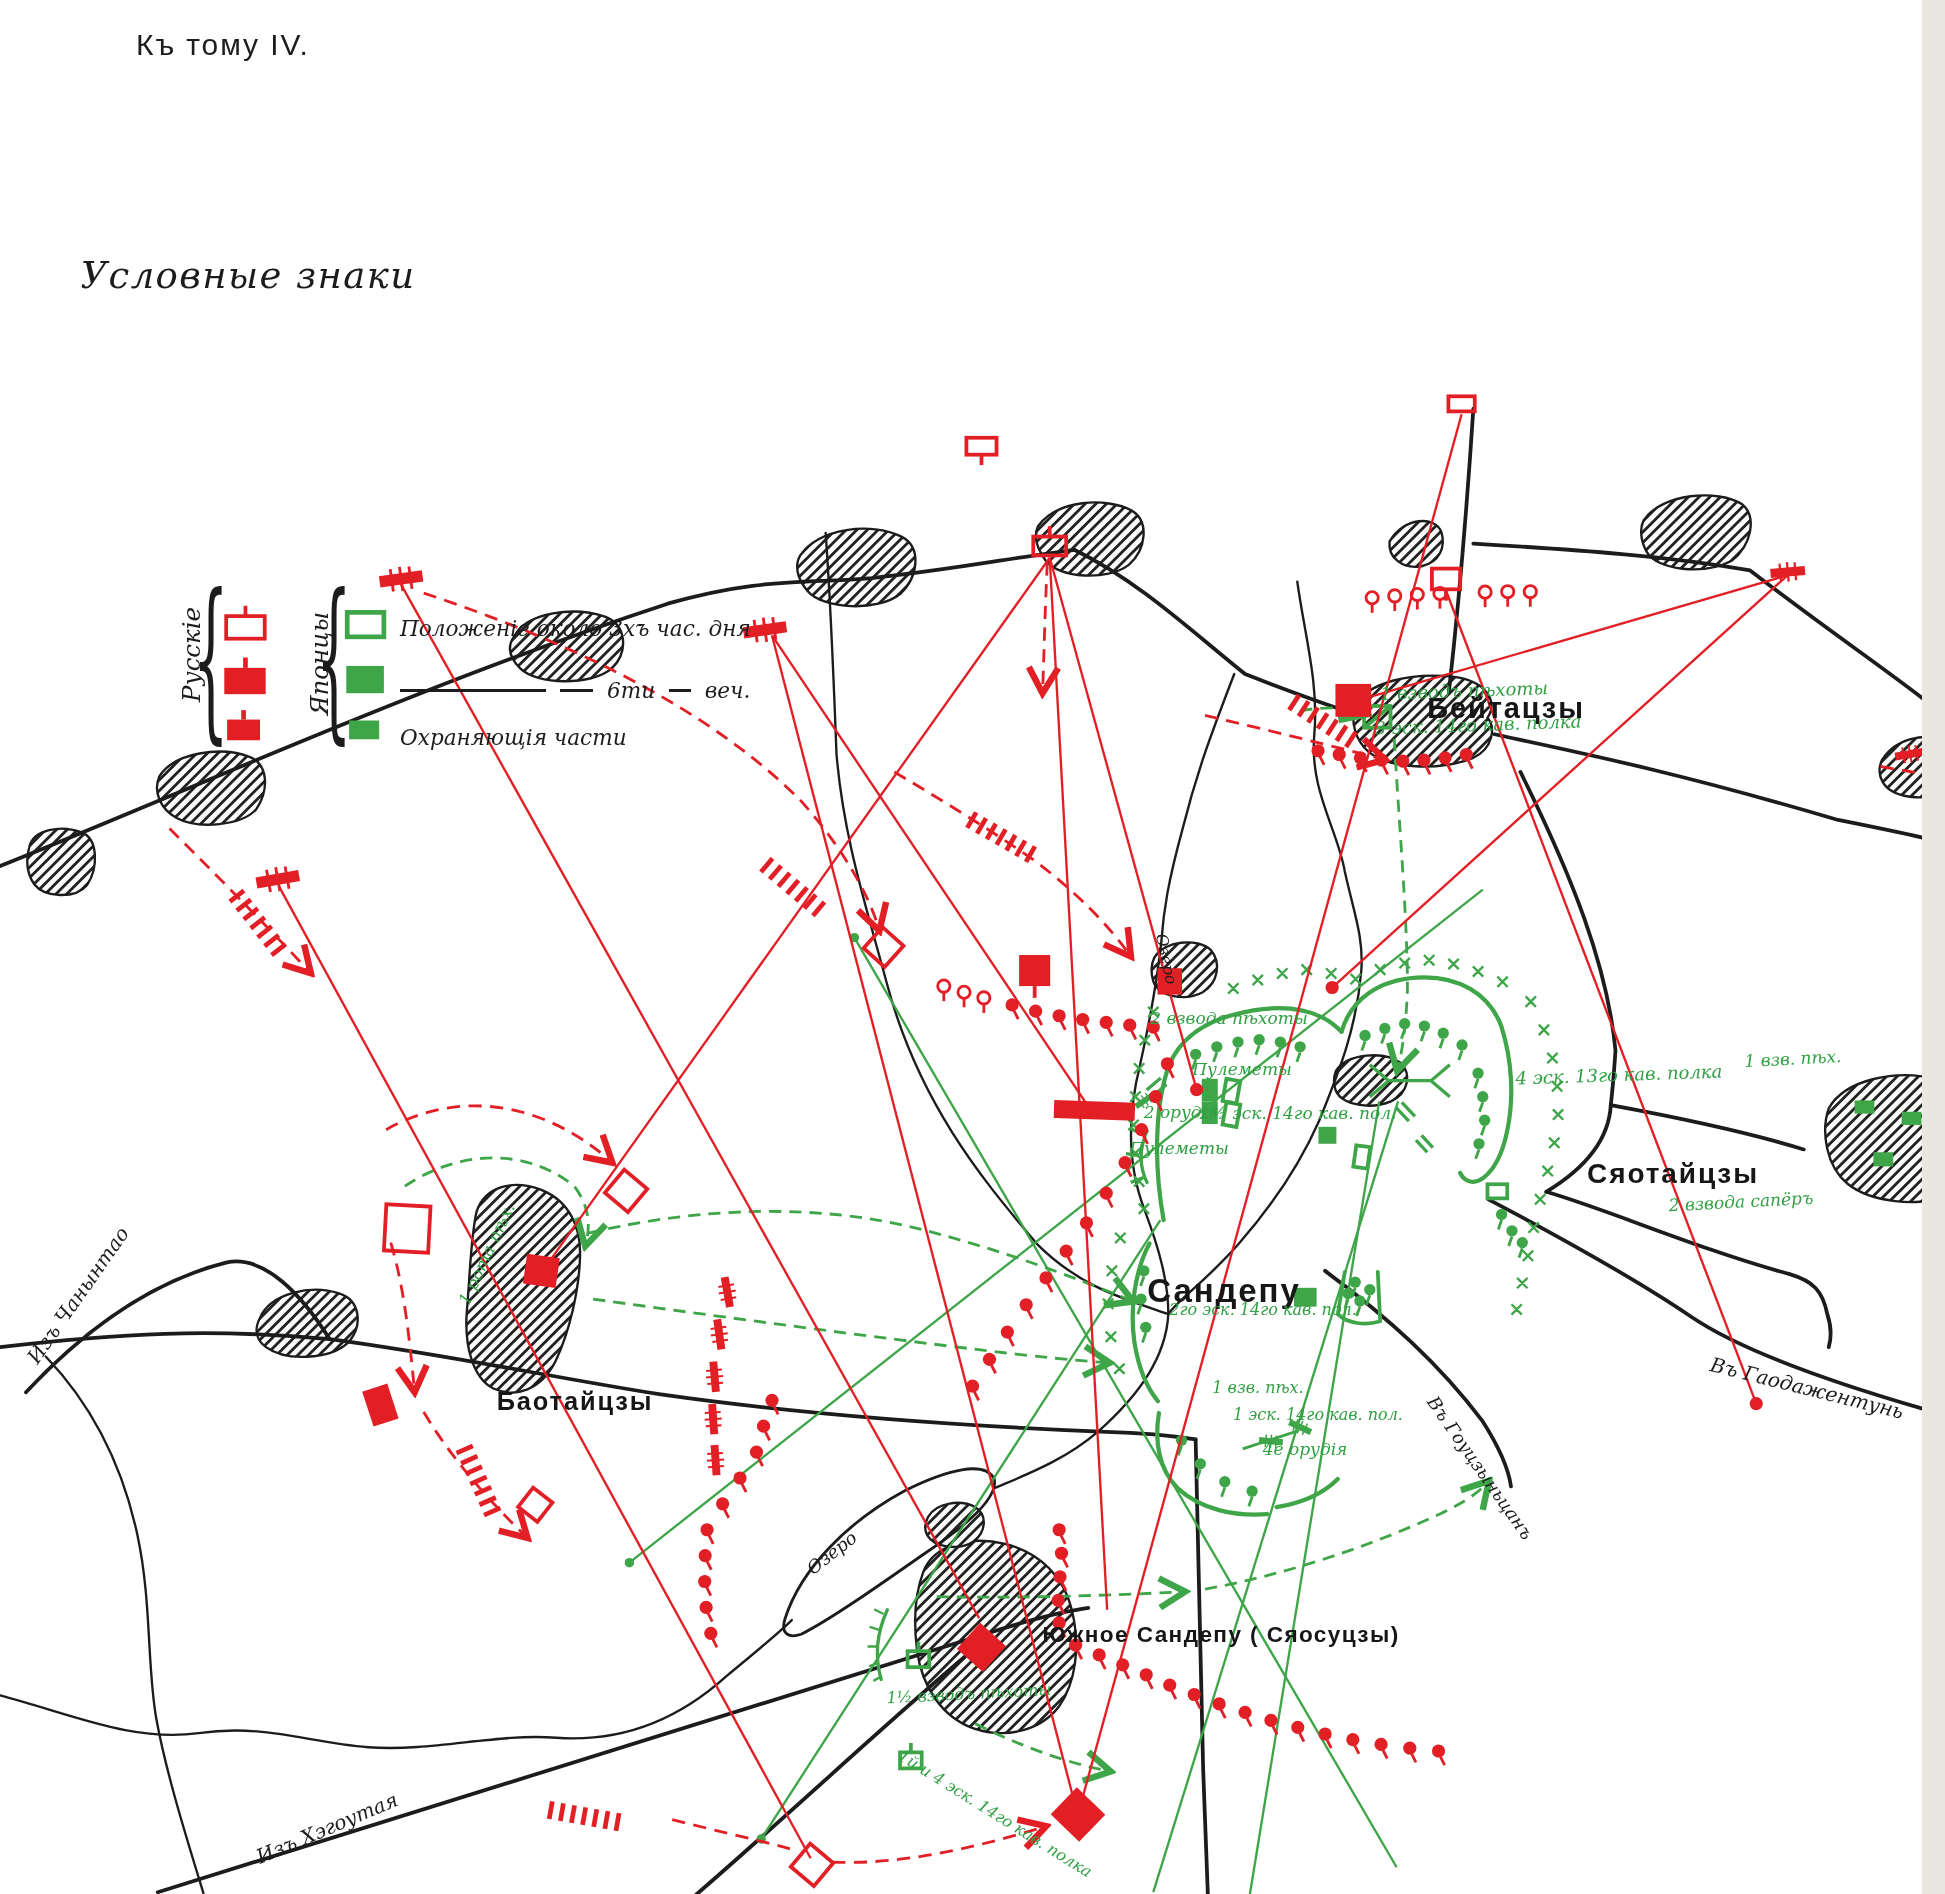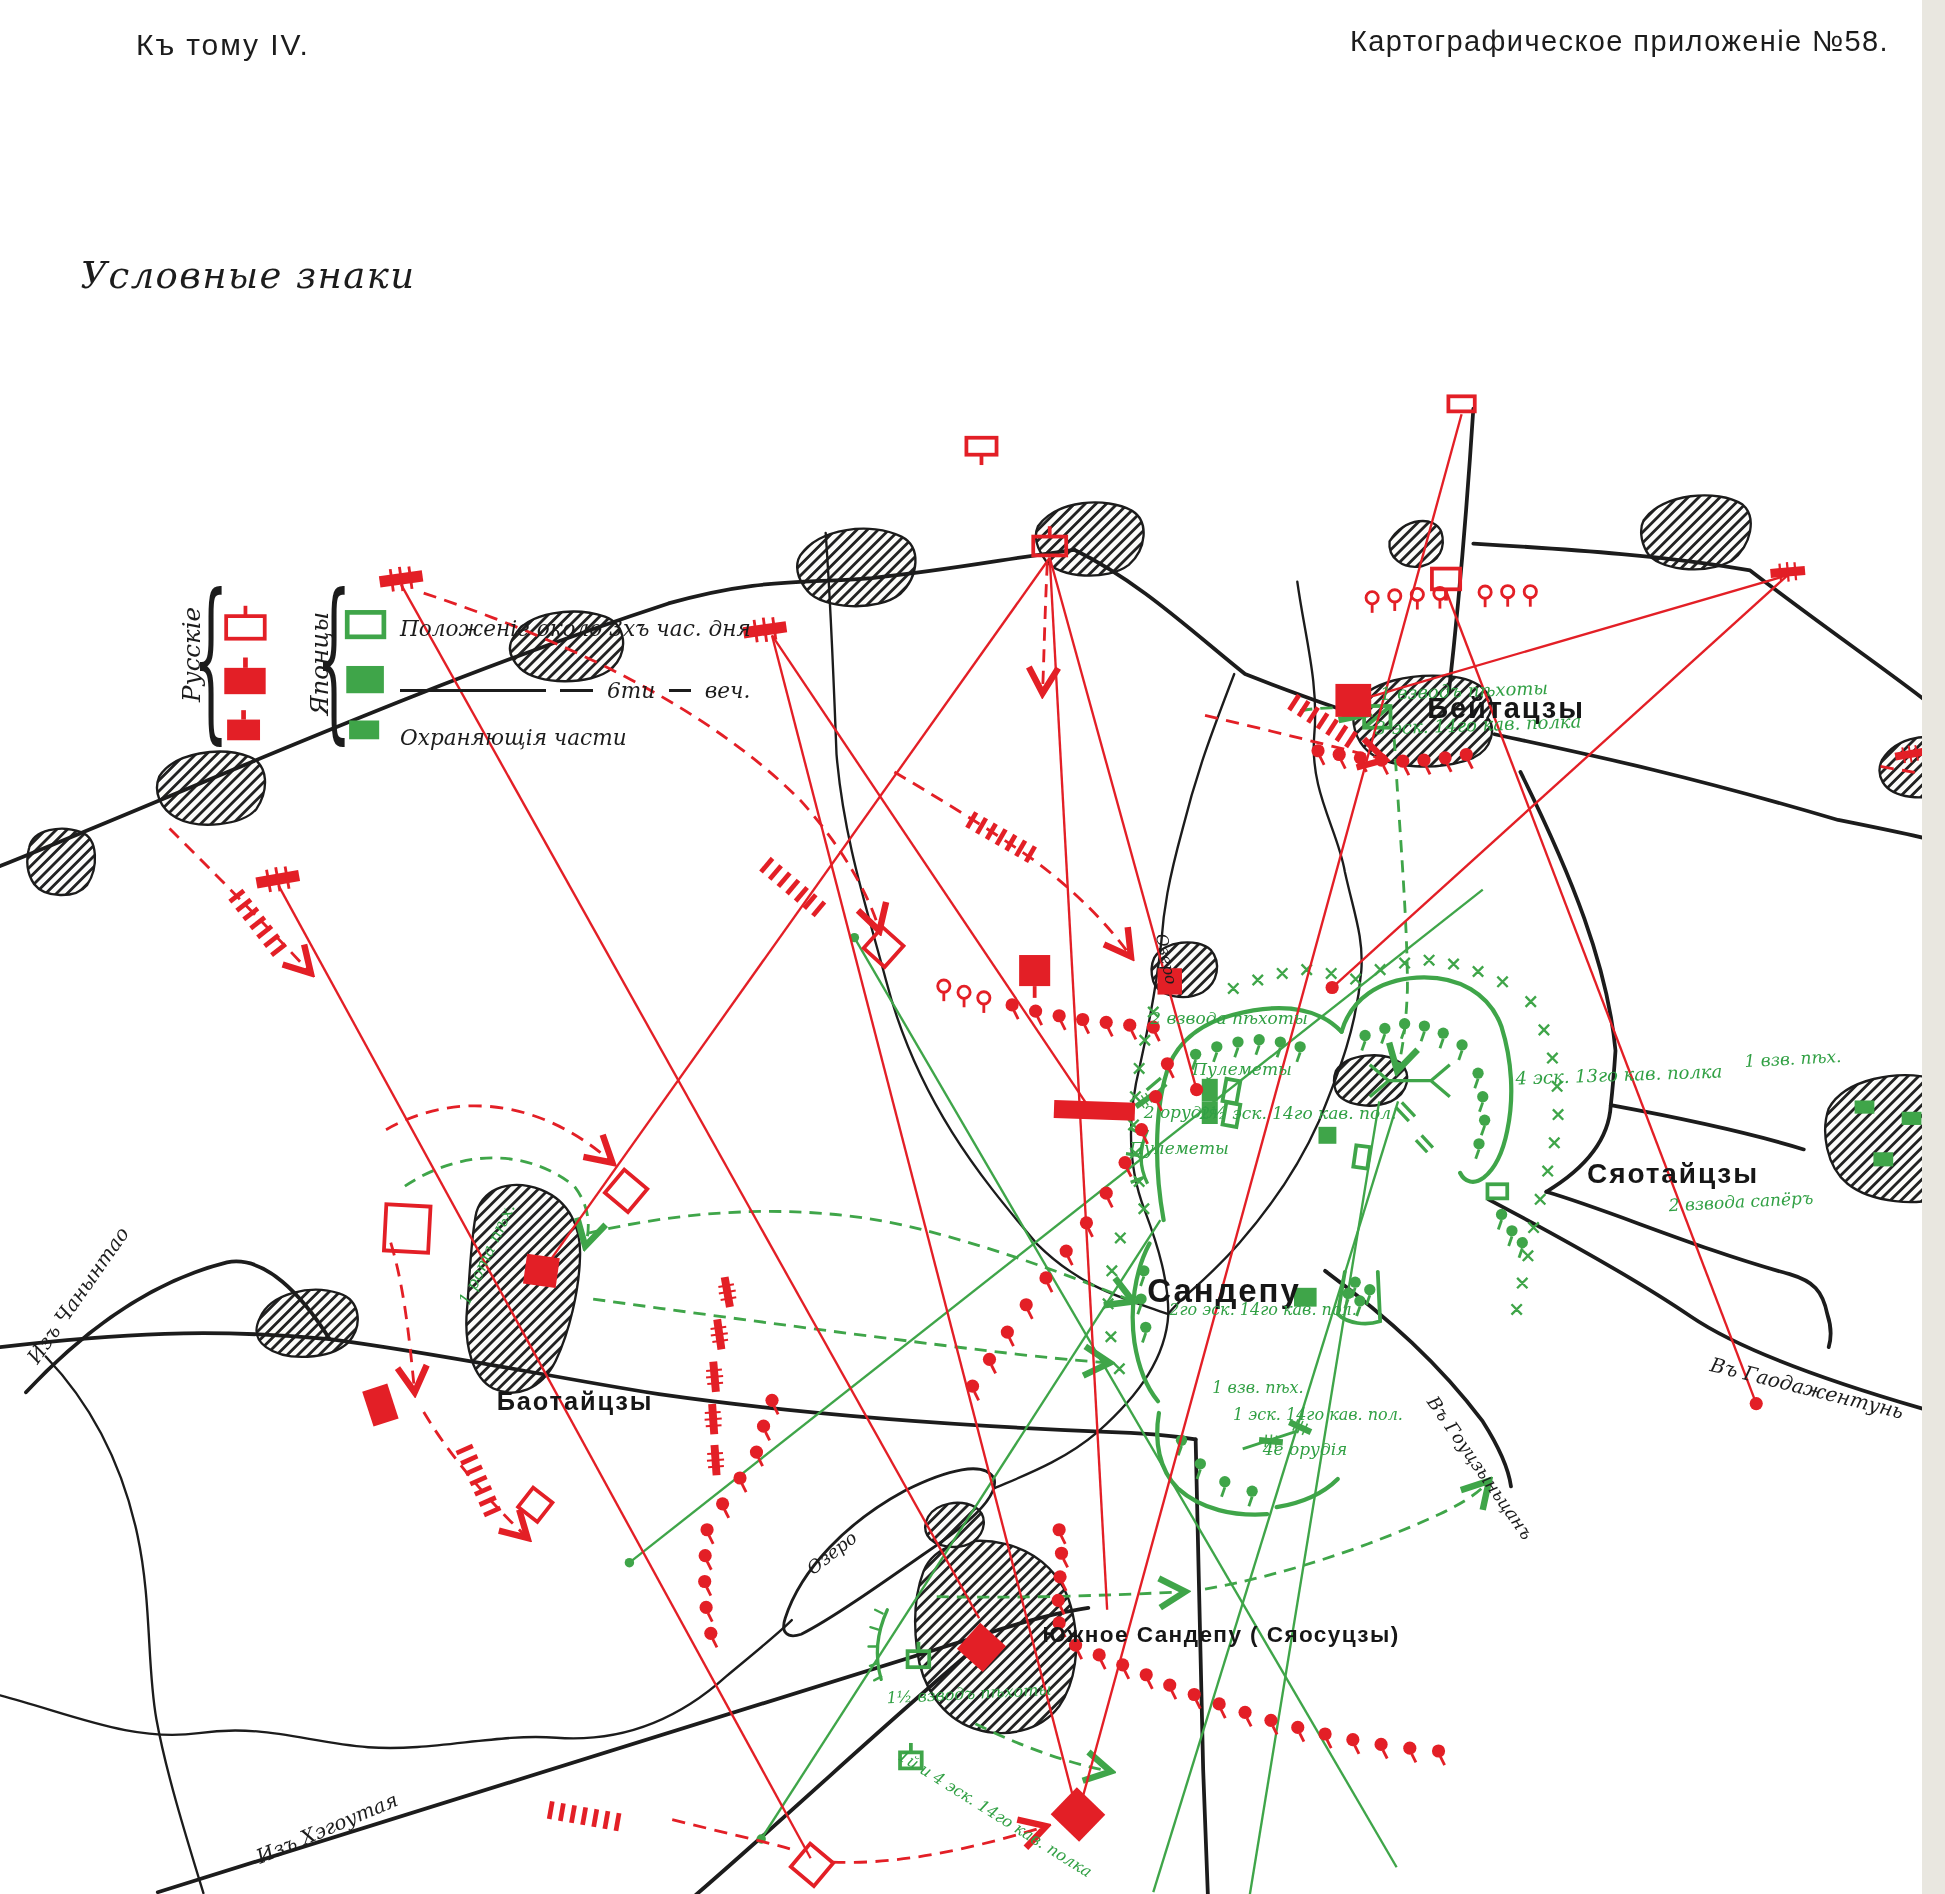--- a/index.html
+++ b/index.html
@@ -388,21 +388,20 @@
       <use href="#dropf" transform="translate(2815,3684)"></use>
           <use href="#dropf" transform="translate(2874,3696)"></use>
       <use href="#dropf" transform="translate(2934,3706)"></use>
           <use href="#dropf" transform="translate(2995,3714)"></use>
       <use href="#dropf" transform="translate(3056,3720)"></use>
     </g>
   </g>
 </svg>
 
 <div id="hdr-left" class="hdr">Къ тому IV.</div>
-<div id="hdr-right" class="hdr">Картографическое приложеніе №58.</div>
 
 
 <div id="legend">
   <div id="legend-heading">Условные знаки</div>
   <div class="vlabel" style="left:73px;top:386px;">Русскіе</div>
   <div class="brace" style="left:122px;top:372px;">{</div>
   <svg width="160" height="221" style="position:absolute;left:141px;top:301px;" viewBox="0 0 340 470">
     <g stroke="#e31f26" stroke-width="8" fill="none">
       <rect x="30" y="130" width="82" height="48"></rect>
           <line x1="71" y1="130" x2="71" y2="108"></line>

